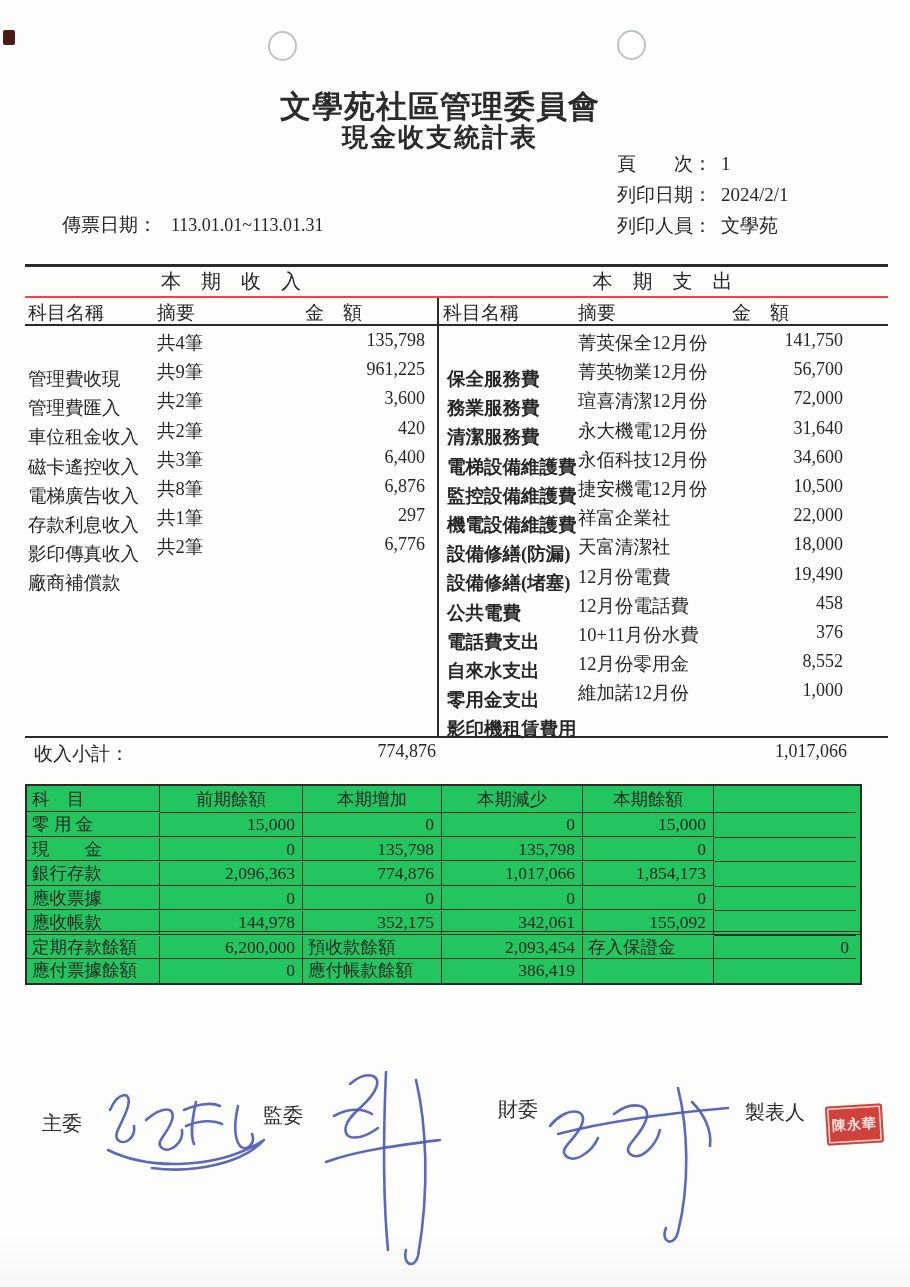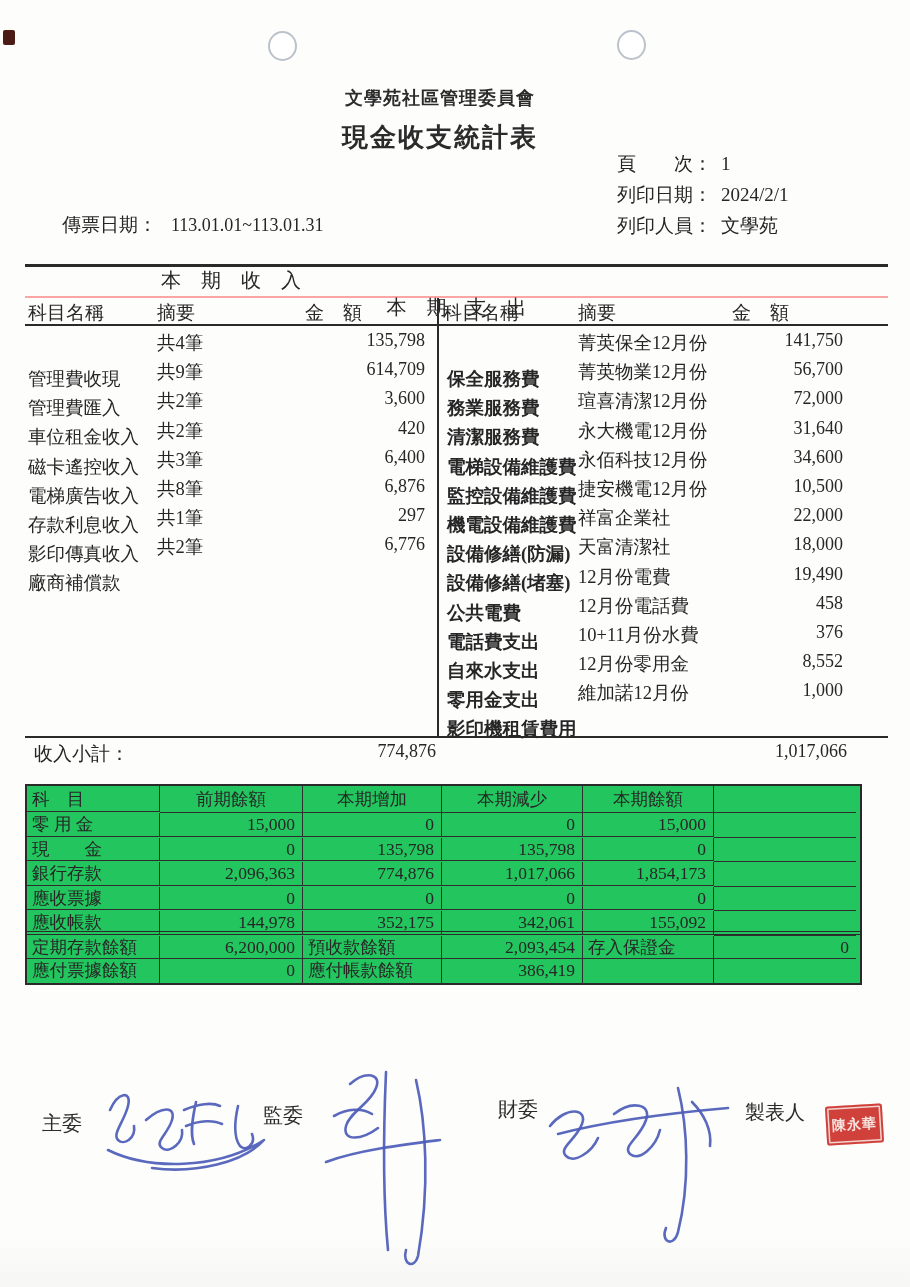--- a/index.html
+++ b/index.html
@@ -11,34 +11,34 @@
     color:#262626;
   }
   .corner-mark { position:absolute; left:3px; top:30px; width:12px; height:15px;
     background:#4b1b16; border-radius:2px; }
   .punch { position:absolute; width:25px; height:26px; border:2px solid #bcc2cb;
     border-radius:50%; background:#fff; }
   .punch.p1 { left:268px; top:31px; }
   .punch.p2 { left:617px; top:30px; }
 
   .doc-title { position:absolute; left:0; top:86px; width:880px; text-align:center;
-    font-size:18px; letter-spacing:1px; font-weight:bold; color:#2b2b2b; }
+    font-size:31px; letter-spacing:1px; font-weight:bold; color:#2b2b2b; }
   .doc-subtitle { position:absolute; left:0; top:120px; width:880px; text-align:center;
     font-size:26px; letter-spacing:2px; font-weight:bold; color:#2b2b2b; }
 
   .meta { position:absolute; left:617px; top:148px; font-size:19px; line-height:31px; }
   .meta .row { white-space:nowrap; }
   .meta .val { margin-left:9px; }
   .voucher { position:absolute; left:62px; top:212px; font-size:19px; white-space:nowrap; }
   .voucher .val { margin-left:14px; font-size:18px; }
 
   
   .main-table { position:absolute; left:25px; top:264px; width:863px;
     border-top:3px solid #2a2a2a; border-bottom:2px solid #2a2a2a; }
-  .mt-band { display:flex; height:29px; border-bottom:2px solid #fca5a5;flex-direction:column; }
+  .mt-band { display:flex; height:29px; border-bottom:2px solid #ef4444; }
   .mt-band .half { display:flex; align-items:center; justify-content:center;
     font-size:20px; }
   .mt-band .half.l { width:412px; }
   .mt-band .half.r { flex:1; }
   .mt-body { display:flex; height:438px; }
   .mt-col { position:relative; }
   .mt-col.l { width:412px; }
   .mt-col.r { flex:1; border-left:2px solid #2a2a2a; }
   .mt-colhead { position:relative; height:26px; border-bottom:2px solid #2a2a2a;
     font-size:19px; }
@@ -125,21 +125,21 @@
         </div>
         <div class="mt-rows" id="income-rows">
             <div class="mt-row">
               <span class="mt-acct">管理費收現</span>
               <span class="mt-sum">共4筆</span>
               <span class="mt-amt">135,798</span>
             </div>
             <div class="mt-row">
               <span class="mt-acct">管理費匯入</span>
               <span class="mt-sum">共9筆</span>
-              <span class="mt-amt">614,709</span>
+              <span class="mt-amt">961,225</span>
             </div>
             <div class="mt-row">
               <span class="mt-acct">車位租金收入</span>
               <span class="mt-sum">共2筆</span>
               <span class="mt-amt">3,600</span>
             </div>
             <div class="mt-row">
               <span class="mt-acct">磁卡遙控收入</span>
               <span class="mt-sum">共2筆</span>
               <span class="mt-amt">420</span>

